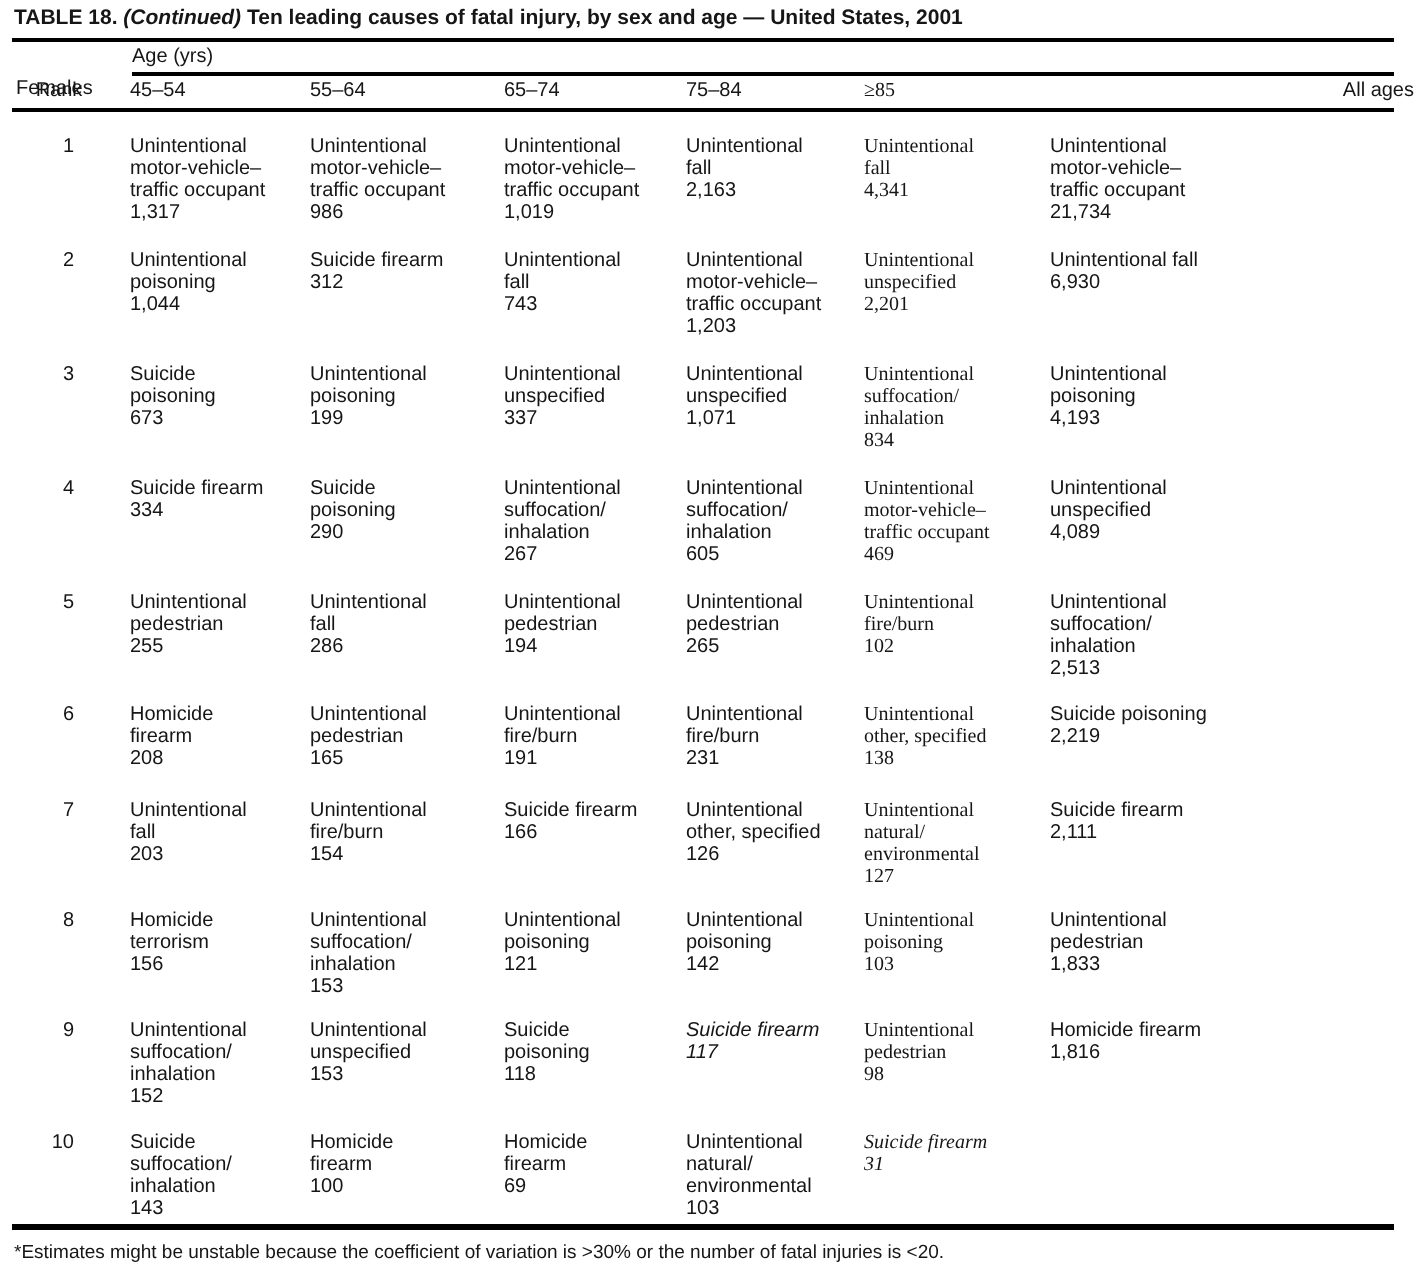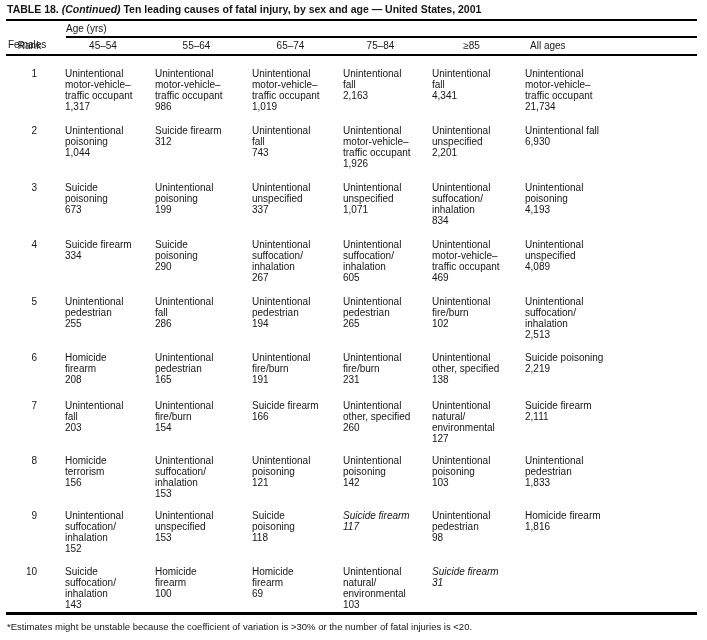--- a/index.html
+++ b/index.html
@@ -20,23 +20,23 @@
   .header-row{position:absolute;top:40px;left:0;right:0;display:flex;}
   .header-rule{top:54px;height:2px;}
   .section-label{position:absolute;top:39px;left:8px;}
   .content{position:absolute;top:68px;left:0;right:0;}
   .row{display:flex;align-items:flex-start;}
   .rank{width:65px;box-sizing:border-box;text-align:right;padding-right:28px;flex:none;}
   .cell{box-sizing:border-box;padding-right:10px;flex:none;}
   .cause,.count{white-space:pre-line;}
   .it{font-style:italic;}
   .w-rank{width:65px;box-sizing:border-box;flex:none;}
-  .w0{width:90px;} .w1{width:97px;} .w2{width:91px;} .w3{width:89px;} .w4{width:93px;} .w5{width:182px;}
-  .hc{box-sizing:border-box;flex:none;text-align:center;padding-right:14px;}
-  .hl{box-sizing:border-box;flex:none;text-align:left;padding-left:5px;}
+  .w0{width:90px;} .w1{width:97px;} .w2{width:91px;} .w3{width:89px;} .w4{width:93px;font-family:Liberation Serif, serif;} .w5{width:182px;}
+  .hc{box-sizing:border-box;flex:none;text-align:left;padding-right:14px;}
+  .hl{box-sizing:border-box;flex:none;text-align:right;padding-left:5px;}
   .rank-header{padding-left:8px;text-align:center;}
   .bottom-rule{position:static;height:2.5px;background:#000;margin:2px 10px 0 6px;}
   .footnote{margin:6px 8px 0 7px;font-size:9.5px;line-height:11px;}
 </style>
 </head>
 <body>
 
 <div class="page">
 
   <div class="title">
@@ -114,21 +114,21 @@
           </div>
           <div class="cell w2">
             <div class="cause">Unintentional
 fall</div>
             <div class="count">743</div>
           </div>
           <div class="cell w3">
             <div class="cause">Unintentional
 motor-vehicle–
 traffic occupant</div>
-            <div class="count">1,926</div>
+            <div class="count">1,203</div>
           </div>
           <div class="cell w4">
             <div class="cause">Unintentional
 unspecified</div>
             <div class="count">2,201</div>
           </div>
           <div class="cell w5">
             <div class="cause">Unintentional fall</div>
             <div class="count">6,930</div>
           </div>
@@ -280,21 +280,21 @@
 fire/burn</div>
             <div class="count">154</div>
           </div>
           <div class="cell w2">
             <div class="cause">Suicide firearm</div>
             <div class="count">166</div>
           </div>
           <div class="cell w3">
             <div class="cause">Unintentional
 other, specified</div>
-            <div class="count">260</div>
+            <div class="count">126</div>
           </div>
           <div class="cell w4">
             <div class="cause">Unintentional
 natural/
 environmental</div>
             <div class="count">127</div>
           </div>
           <div class="cell w5">
             <div class="cause">Suicide firearm</div>
             <div class="count">2,111</div>

